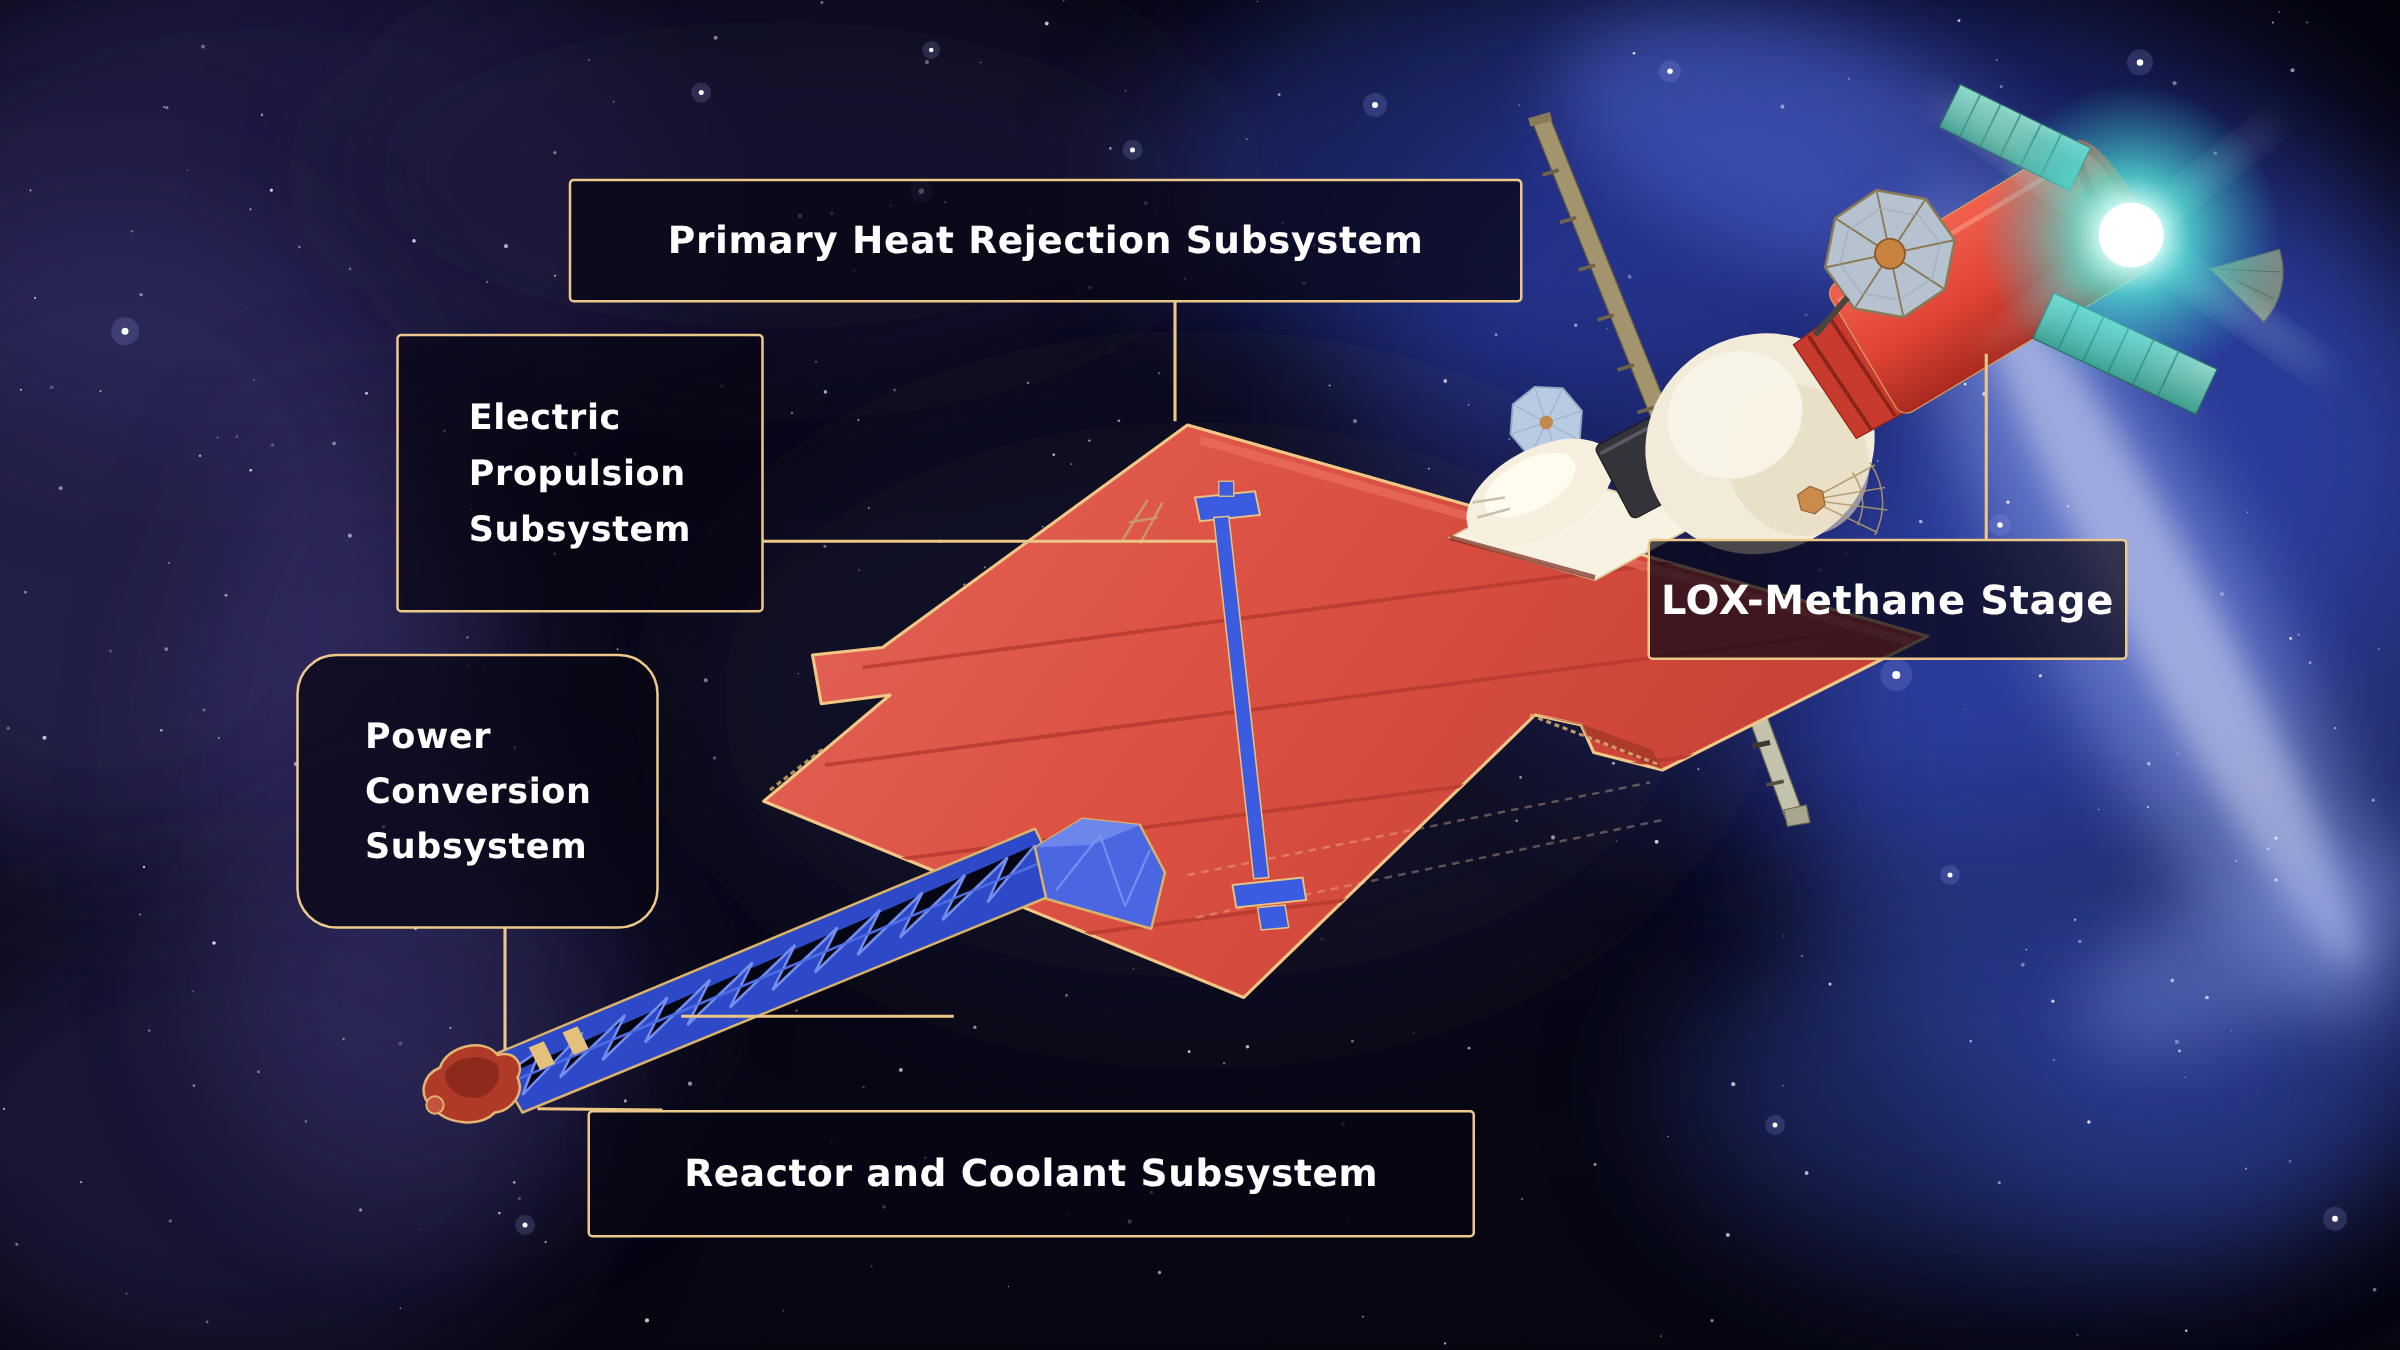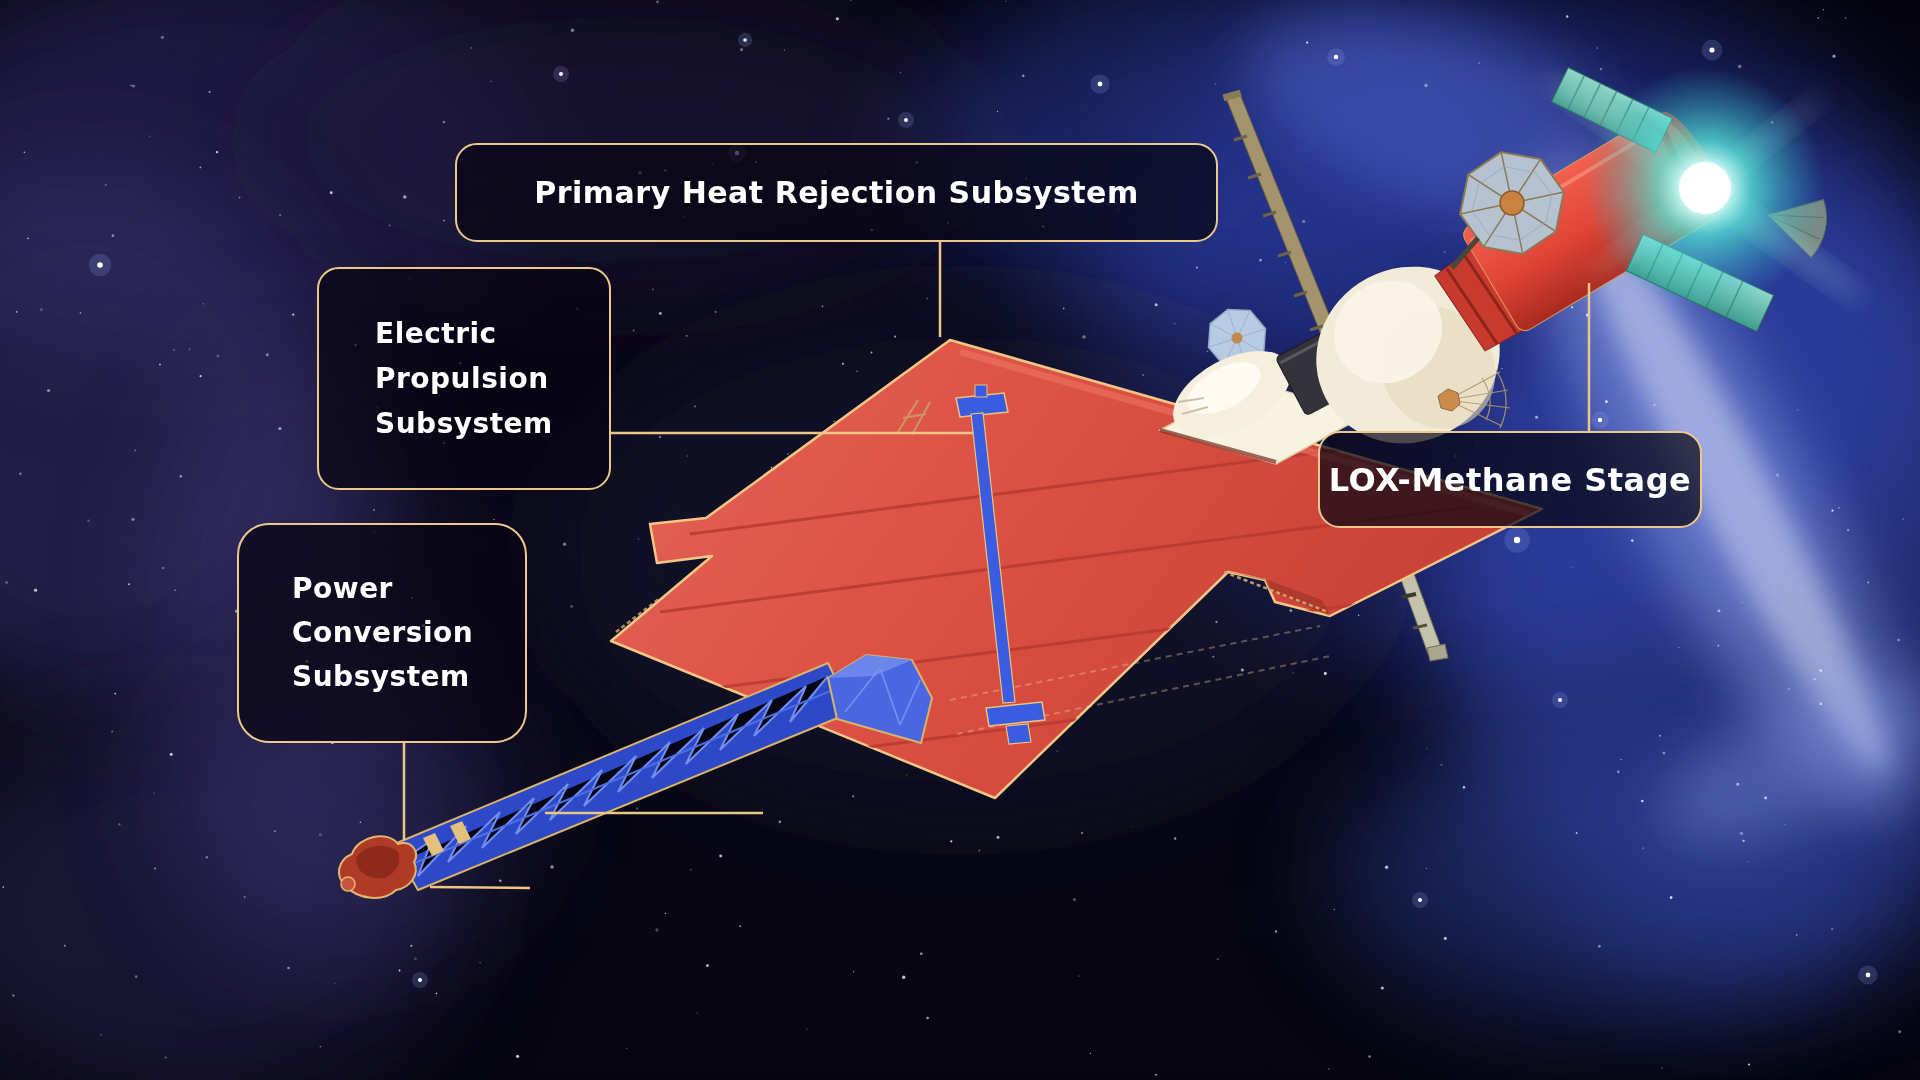--- a/index.html
+++ b/index.html
@@ -4,21 +4,21 @@
 <style>
   html,body{margin:0;padding:0;background:#000;}
   #stage{
     position:relative;width:1920px;height:1080px;overflow:hidden;
     background:#070612;
     font-family:"DejaVu Sans",sans-serif;
   }
   #stage svg{position:absolute;left:0;top:0;}
   .callout{
     position:absolute;box-sizing:border-box;
-    border:2.5px solid #ecc98b;border-radius:22px;
+    border:2.5px solid #ecc98b;border-radius:4px;
     background:rgba(9,6,20,.72);
     color:#ffffff;font-weight:bold;letter-spacing:.5px;
     display:flex;align-items:center;justify-content:center;
     text-align:center;z-index:5;
   }
   .callout.left{justify-content:center;text-align:left;}
   #co-phr{left:455px;top:143px;width:763px;height:99px;font-size:30px;}
   #co-ep {left:317px;top:267px;width:294px;height:223px;font-size:28px;line-height:45px;padding-left:56px;padding-right:20px;}
   #co-pc {left:237px;top:523px;width:290px;height:220px;font-size:28px;line-height:44px;padding-left:53px;padding-right:14px;border-radius:32px;}
   #co-lox{left:1318px;top:431px;width:384px;height:97px;font-size:32px;}
@@ -633,13 +633,16 @@
 
   <div id="co-pc" class="callout left">
     <span>Power Conversion Subsystem</span>
   </div>
 
   <div id="co-lox" class="callout">
     <span>LOX-Methane Stage</span>
   </div>
 
 
+  <div id="co-rc" class="callout">
+    <span>Reactor and Coolant Subsystem</span>
+  </div>
 </div>
 
 </body></html>

